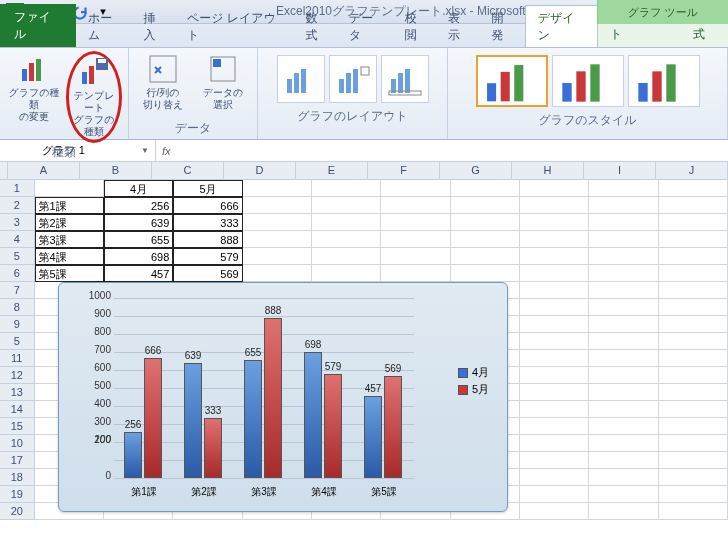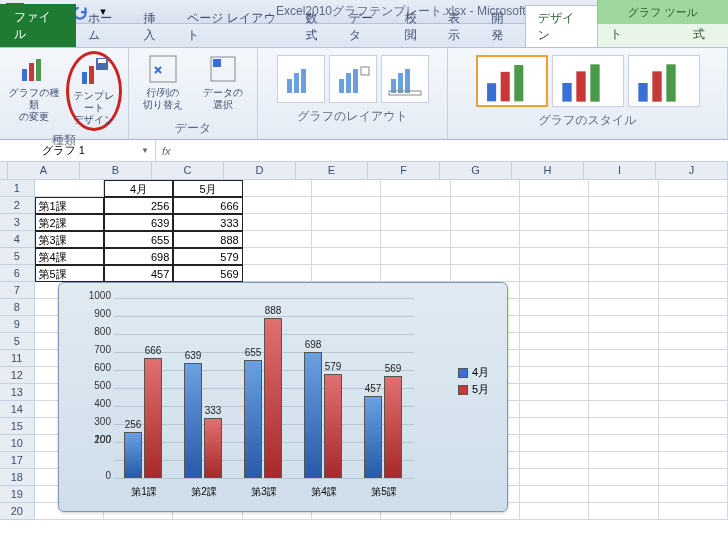--- a/index.html
+++ b/index.html
@@ -140,21 +140,21 @@
 の変更</span>
       </div>
       <div class="big-btn circled">
         <svg class="ico" viewBox="0 0 32 32">
             <rect x="4" y="16" width="5" height="12" fill="#3a6fd8"></rect>
             <rect x="11" y="10" width="5" height="18" fill="#c83838"></rect>
             <rect x="18" y="2" width="12" height="12" fill="#4a6aa8"></rect>
             <rect x="20" y="3" width="8" height="4" fill="#fff"></rect>
           </svg>
         <span style="white-space: pre-line;">テンプレート
-デザイン</span>
+グラフの種類</span>
       </div>
     </div>
     <div class="group-label">種類</div>
   </div>
   <div class="group">
     <div class="group-body">
       <div class="big-btn">
         <svg class="ico" viewBox="0 0 32 32">
             <rect x="3" y="3" width="26" height="26" fill="none" stroke="#888"></rect>
             <path d="M8 20 L14 14 M14 20 L8 14" stroke="#3a6fd8" stroke-width="2"></path>

